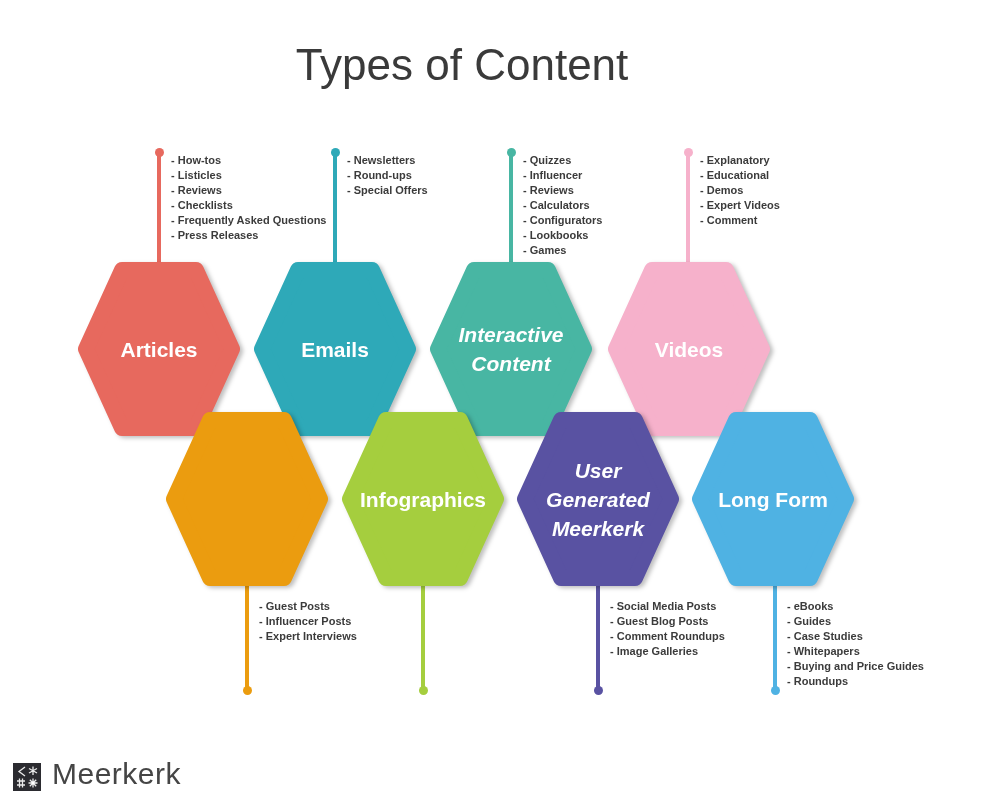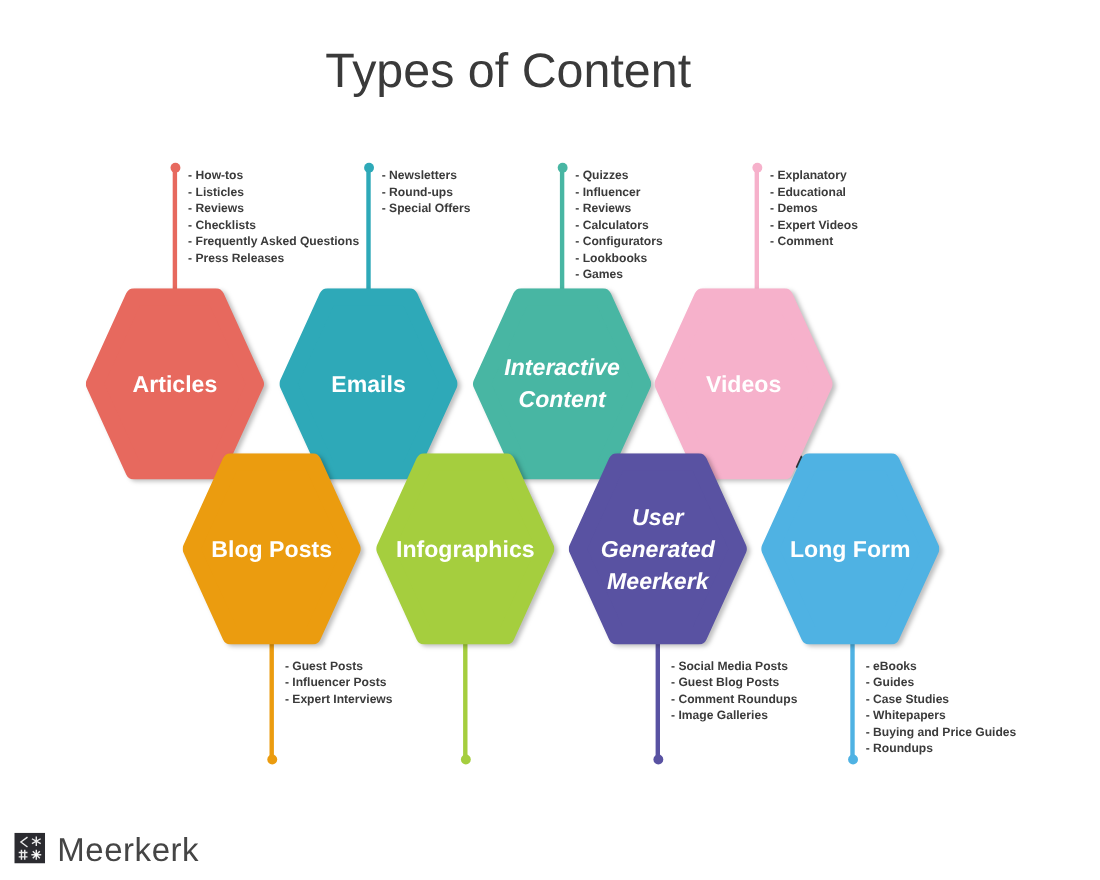--- a/index.html
+++ b/index.html
@@ -19,21 +19,21 @@
          display:flex; align-items:center; justify-content:center; }
   .hex svg { position:absolute; left:0; top:0; filter:drop-shadow(3px 2px 2px rgba(0,0,0,0.25)); }
   .hex-label { position:relative; z-index:1; color:#ffffff; font-size:21px; font-weight:700;
                text-align:center; line-height:29px; width:150px; }
   .hex-label.narrow { width:112px;font-style:italic; }
 
   .list { position:absolute; z-index:3; font-size:11px; font-weight:700; color:#3B3B3B;
           line-height:15px; white-space:nowrap; }
   .list .li::before { content:"- "; }
 
-  .logo { position:absolute; left:13px; top:757px; display:flex; align-items:flex-start; gap:11px; }
+  .logo { position:absolute; left:13px; top:757px; display:flex; align-items:flex-end; gap:11px; }
   .logo-text { font-size:30px; font-weight:300; color:#454545; letter-spacing:0.5px; }
 </style>
 </head>
 <body>
 
 <div class="canvas">
 
   <div class="title" style="color: rgb(58, 58, 58);">Types of Content</div>
 
   <div class="bar rotL" style="left: 197px; top: 409px; background: rgb(61, 66, 71);"></div>
@@ -95,21 +95,21 @@
         <div class="li">Calculators</div>
         <div class="li">Configurators</div>
         <div class="li">Lookbooks</div>
         <div class="li">Games</div>
       </div>
   </div>
 
   <div>
     <div class="stem" style="left: 686px; top: 150px; height: 118px; background: rgb(246, 177, 203);"></div>
     <div class="dot" style="left: 684px; top: 148px; background: rgb(246, 177, 203);"></div>
-    <div class="hex" style="left:595px;top:262px">
+    <div class="hex" style="left:608px;top:262px">
       <svg width="162" height="174" viewBox="0 0 162 174">
         <polygon points="44,8 118,8 154,87 118,166 44,166 8,87" stroke-width="16" stroke-linejoin="round" style="fill: rgb(246, 177, 203); stroke: rgb(246, 177, 203);"></polygon>
       </svg>
       <div class="hex-label">Videos</div>
     </div>
     <div class="list" style="left:700px;top:153px">
         <div class="li">Explanatory</div>
         <div class="li">Educational</div>
         <div class="li">Demos</div>
         <div class="li">Expert Videos</div>
@@ -117,21 +117,20 @@
       </div>
   </div>
 
   <div>
     <div class="stem" style="left: 245px; top: 578px; height: 112px; background: rgb(235, 156, 15);"></div>
     <div class="dot" style="left: 243px; top: 686px; background: rgb(235, 156, 15);"></div>
     <div class="hex" style="left:166px;top:412px">
       <svg width="162" height="174" viewBox="0 0 162 174">
         <polygon points="44,8 118,8 154,87 118,166 44,166 8,87" stroke-width="16" stroke-linejoin="round" style="fill: rgb(235, 156, 15); stroke: rgb(235, 156, 15);"></polygon>
       </svg>
-      <div class="hex-label">Blog Posts</div>
     </div>
     <div class="list" style="left:259px;top:599px">
         <div class="li">Guest Posts</div>
         <div class="li">Influencer Posts</div>
         <div class="li">Expert Interviews</div>
       </div>
   </div>
 
   <div>
     <div class="stem" style="left: 421px; top: 578px; height: 112px; background: rgb(165, 206, 62);"></div>

